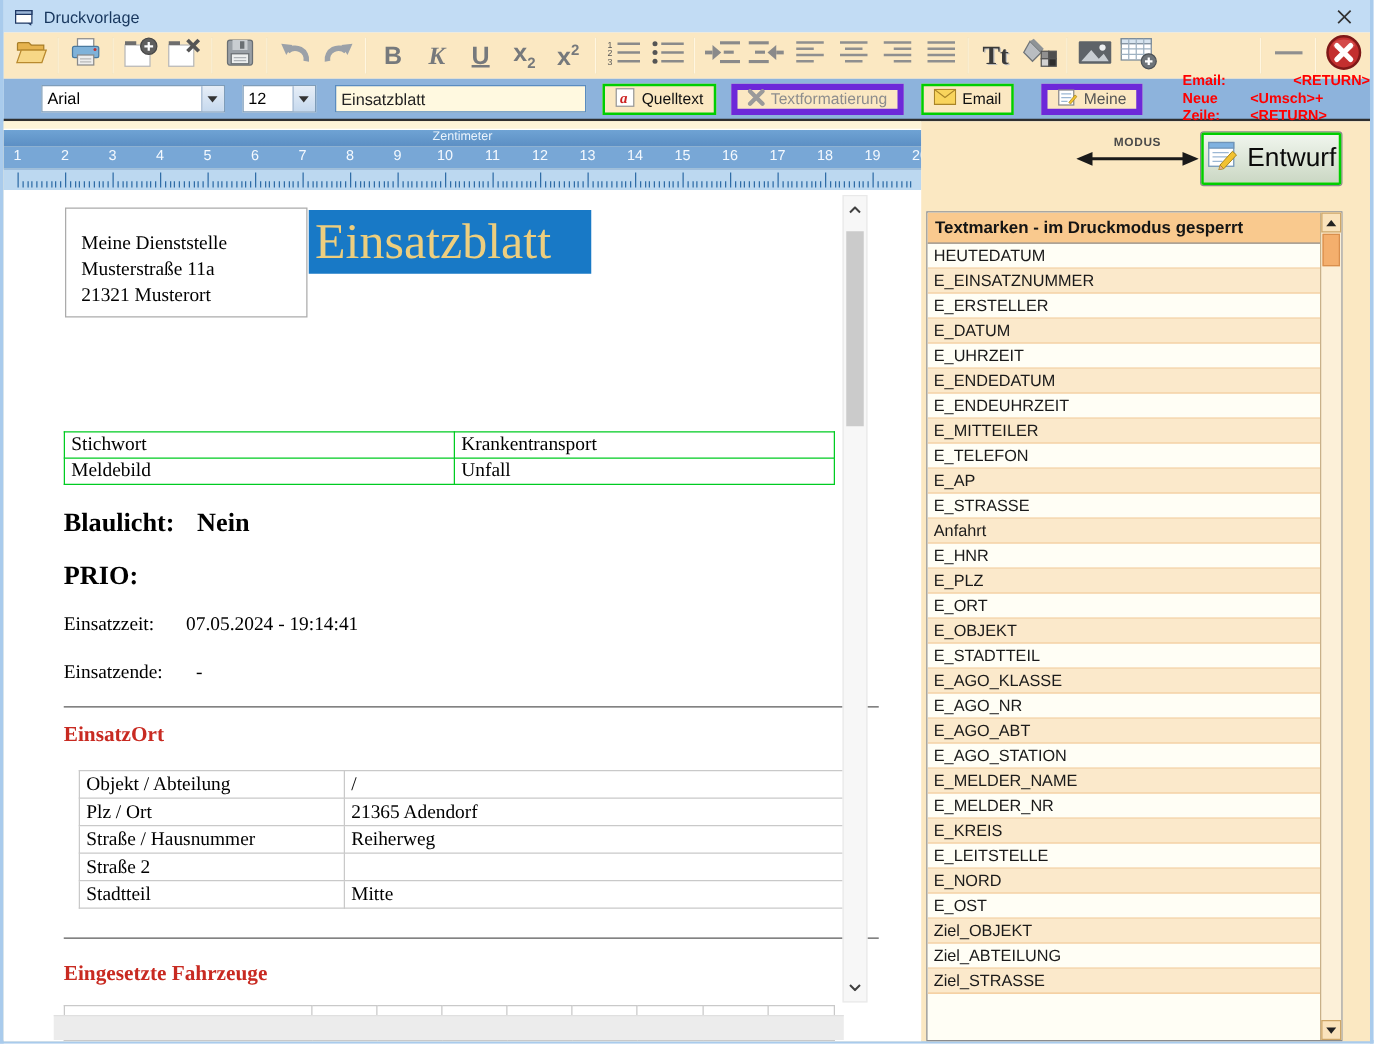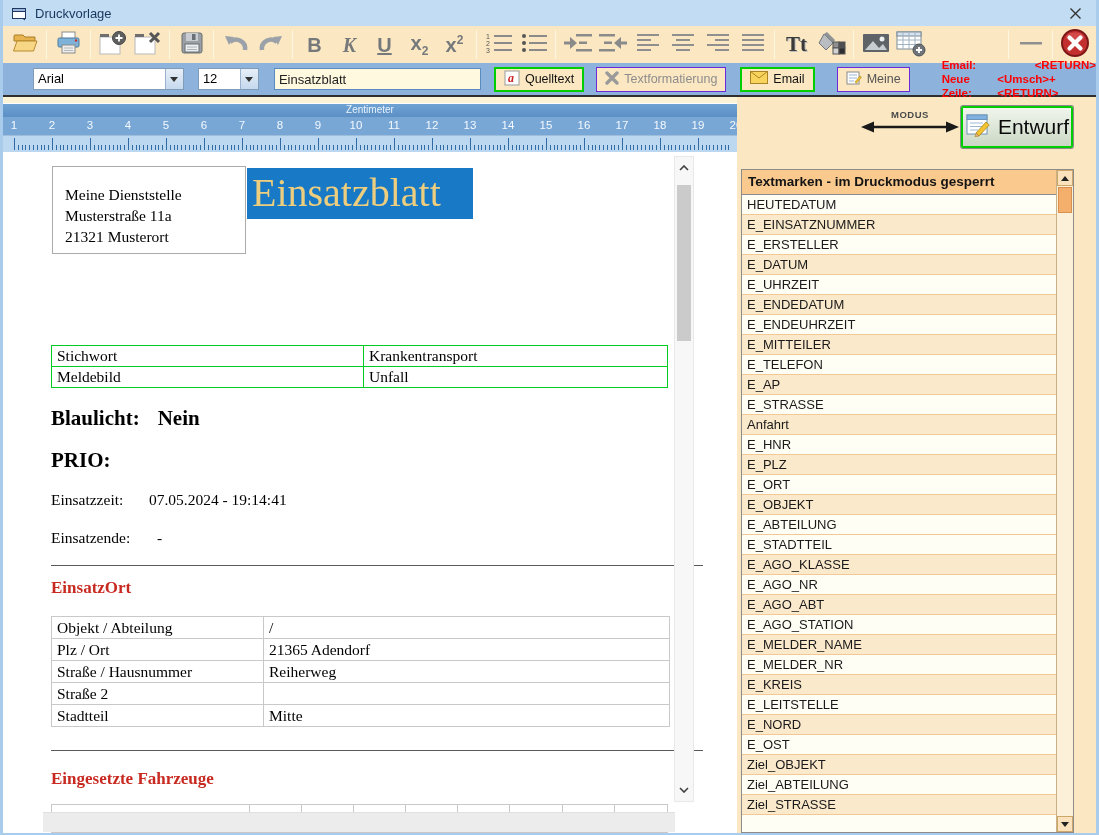--- a/index.html
+++ b/index.html
@@ -36,21 +36,21 @@
   .combo-arrow{width:18px;background:linear-gradient(#E7EEF7,#C6D9EE);border-left:1px solid #9AB2CE;
      display:flex;align-items:center;justify-content:center}
   .tri-dn{width:0;height:0;border-left:4px solid transparent;border-right:4px solid transparent;border-top:5px solid #333}
   .combo-font{margin-left:30px;width:166px}
   .combo-size{margin-left:14px;width:67px}
   .title-input{margin-left:15px;width:227px;height:22px;background:#FFF9E0;border:1px solid #5A8CC0;
      font-size:13px;padding:0 4px;font-family:"Liberation Sans",sans-serif;color:#222}
   .fbtn{height:25px;display:flex;align-items:center;gap:5px;padding:0 8px;font-size:12.5px;color:#111;
      background:var(--toolbar-cream)}
   .fbtn.green{border:2px solid var(--accent-green)}
-  .fbtn.plain{border:1px solid #6d28d9}
+  .fbtn.plain{border:5px solid #6d28d9}
   .fbtn.disabled{color:#8D8D8D}
   .btn-quelltext{margin-left:13px}
   .btn-tf{margin-left:12px}
   .btn-email{margin-left:14px}
   .btn-muster{margin-left:22px;color:#555}
   .hints{margin-left:32px;color:var(--hint-red);font-size:11.5px;font-weight:bold;line-height:14px;width:170px}
   .hint-l1{display:flex;justify-content:space-between}
   .hint-l2{display:flex;gap:5px}
 
   
@@ -89,21 +89,21 @@
   .prio-row{left:48px;top:296px;font-size:21px;font-weight:bold}
   .kv-line{font-size:15.5px}
   .zeit-row{left:48px;top:339px}
   .ende-row{left:48px;top:377px}
   .kv-line .lbl{display:inline-block;width:94px}
   .ende-row .val{padding-left:8px}
   .hr{border-top:1px solid #5A5A5A;height:0;width:652px;left:48px}
   .hr1{top:413px}.hr2{top:598px}
   .sec-head{left:48px;font-size:17px;font-weight:bold;color:var(--heading-red)}
   .ort-head{top:426px}
-  .ort-table{left:48px;top:464px;width:619px}
+  .ort-table{left:60px;top:464px;width:619px}
   .ort-table td{border:1px solid #C9C9C9;height:22px;padding:0 5px;overflow:hidden;white-space:nowrap}
   .fz-head{top:617px}
   .fz-table{left:48px;top:652px;width:617px}
   .fz-table td{border:1px solid #C9C9C9;height:28px}
 
   
   .vscroll{left:671px;top:4px;width:20px;height:646px;background:#F7F7F7;border:1px solid #E9E9E9}
   .vs-up{position:absolute;top:3px;left:0;right:0;height:16px;display:flex;justify-content:center;align-items:center}
   .vs-down{position:absolute;bottom:3px;left:0;right:0;height:16px;display:flex;justify-content:center;align-items:center}
   .vs-thumb{position:absolute;top:28px;left:2px;right:2px;height:156px;background:#CBCBCB}
@@ -779,21 +779,20 @@
               <div class="tm-row">E_ENDEUHRZEIT</div>
               <div class="tm-row alt">E_MITTEILER</div>
               <div class="tm-row">E_TELEFON</div>
               <div class="tm-row alt">E_AP</div>
               <div class="tm-row">E_STRASSE</div>
               <div class="tm-row alt">Anfahrt</div>
               <div class="tm-row">E_HNR</div>
               <div class="tm-row alt">E_PLZ</div>
               <div class="tm-row">E_ORT</div>
               <div class="tm-row alt">E_OBJEKT</div>
-              <div class="tm-row">E_ABTEILUNG</div>
               <div class="tm-row">E_STADTTEIL</div>
               <div class="tm-row alt">E_AGO_KLASSE</div>
               <div class="tm-row">E_AGO_NR</div>
               <div class="tm-row alt">E_AGO_ABT</div>
               <div class="tm-row">E_AGO_STATION</div>
               <div class="tm-row alt">E_MELDER_NAME</div>
               <div class="tm-row">E_MELDER_NR</div>
               <div class="tm-row alt">E_KREIS</div>
               <div class="tm-row">E_LEITSTELLE</div>
               <div class="tm-row alt">E_NORD</div>

